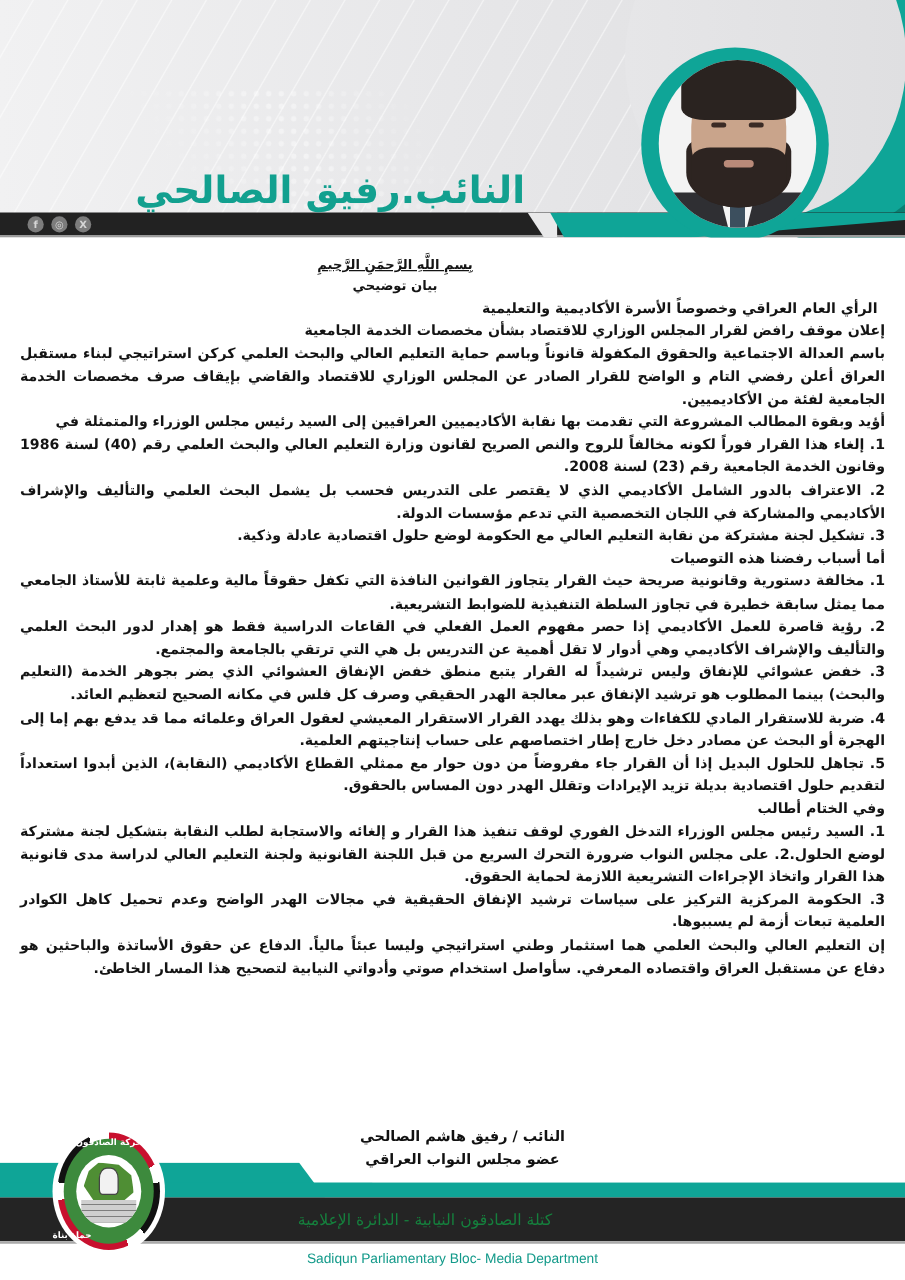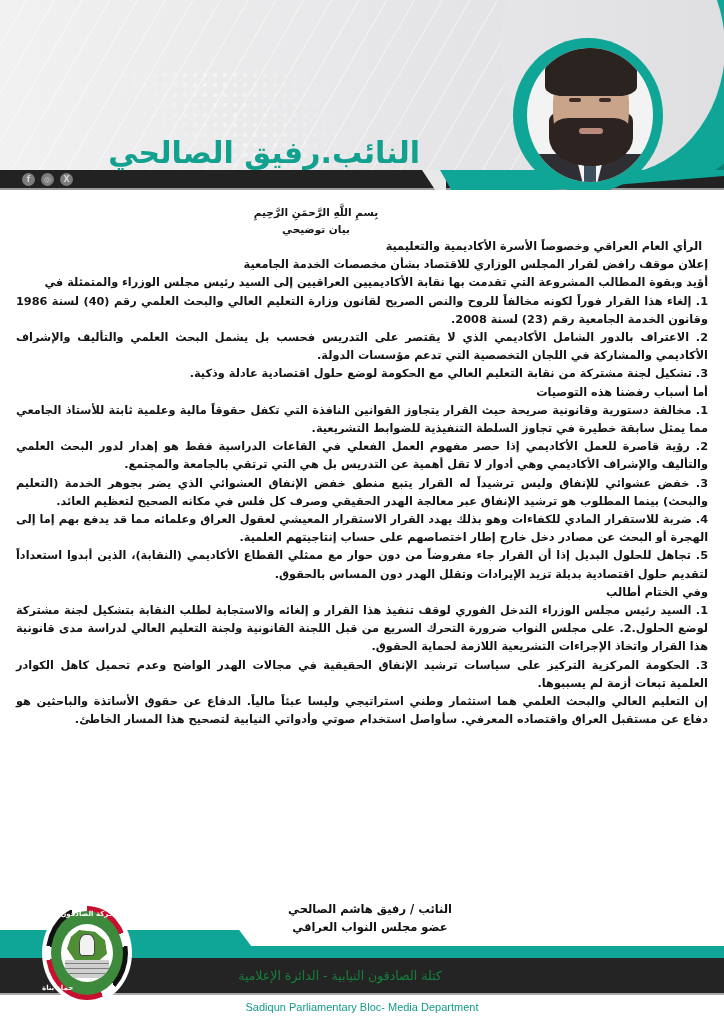--- a/index.html
+++ b/index.html
@@ -45,21 +45,21 @@
 
   .header-name { position: absolute; left: 180px; top: 134px; width: 240px; text-align: right; direction: rtl;
     font-family: "DejaVu Sans", sans-serif; font-weight: bold; font-size: 30px; color: #12a08f; line-height: 38px; white-space: nowrap; }
   .social { position: absolute; left: 22px; top: 173px; display: flex; gap: 6px; }
   .social .ico { width: 13px; height: 13px; border-radius: 50%; background: #7c7c7c; color: #d6d6d6;
     font-size: 8px; line-height: 13px; text-align: center; font-family: "DejaVu Sans", sans-serif; font-weight: bold; }
 
   
   .doc { position: absolute; left: 16px; top: 200px; width: 692px; direction: rtl; text-align: right;
     font-family: "DejaVu Sans", sans-serif; font-weight: bold; color: #141414; }
-  .basmala { text-align: center; font-size: 10.5px; line-height: 16px; width: 400px; margin-left: 0; padding-left: 0; position: absolute; left: 100px; top: 4px; }
+  .basmala { text-align: center; font-size: 10.5px; line-height: 16px; width: 400px; margin-left: 0; padding-left: 0; position: absolute; left: 100px; top: 4px; text-decoration: underline; }
   .subtitle { text-align: center; font-size: 10.5px; line-height: 16px; width: 400px; position: absolute; left: 100px; top: 21px; }
   .para { font-size: 11.3px; line-height: 18.2px; text-align: justify; text-align-last: right; }
   .body-wrap { position: absolute; left: 0; top: 38px; width: 692px; }
   .para.first { padding-right: 6px; }
 
   
   .signature { position: absolute; left: 250px; top: 900px; width: 240px; text-align: center; direction: rtl;
     font-family: "DejaVu Sans", sans-serif; font-weight: bold; font-size: 11.5px; line-height: 18px; color: #111; }
 
   
@@ -125,20 +125,21 @@
     <div class="ico">X</div>
   </div>
 </div>
 
 <div class="doc">
   <div class="basmala">بِسمِ اللَّهِ الرَّحمَنِ الرَّحِيمِ</div>
   <div class="subtitle">بيان توضيحي</div>
   <div class="body-wrap">
     <p class="para first">الرأي العام العراقي وخصوصاً الأسرة الأكاديمية والتعليمية</p>
     <p class="para">إعلان موقف رافض لقرار المجلس الوزاري للاقتصاد بشأن مخصصات الخدمة الجامعية</p>
+    <p class="para">باسم العدالة الاجتماعية والحقوق المكفولة قانوناً وباسم حماية التعليم العالي والبحث العلمي كركن استراتيجي لبناء مستقبل العراق أعلن رفضي التام و الواضح للقرار الصادر عن المجلس الوزاري للاقتصاد والقاضي بإيقاف صرف مخصصات الخدمة الجامعية لفئة من الأكاديميين.</p>
     <p class="para">أؤيد وبقوة المطالب المشروعة التي تقدمت بها نقابة الأكاديميين العراقيين إلى السيد رئيس مجلس الوزراء والمتمثلة في</p>
     <p class="para">1. إلغاء هذا القرار فوراً لكونه مخالفاً للروح والنص الصريح لقانون وزارة التعليم العالي والبحث العلمي رقم (40) لسنة 1986 وقانون الخدمة الجامعية رقم (23) لسنة 2008.</p>
     <p class="para">2. الاعتراف بالدور الشامل الأكاديمي الذي لا يقتصر على التدريس فحسب بل يشمل البحث العلمي والتأليف والإشراف الأكاديمي والمشاركة في اللجان التخصصية التي تدعم مؤسسات الدولة.</p>
     <p class="para">3. تشكيل لجنة مشتركة من نقابة التعليم العالي مع الحكومة لوضع حلول اقتصادية عادلة وذكية.</p>
     <p class="para">أما أسباب رفضنا هذه التوصيات</p>
     <p class="para">1. مخالفة دستورية وقانونية صريحة حيث القرار يتجاوز القوانين النافذة التي تكفل حقوقاً مالية وعلمية ثابتة للأستاذ الجامعي مما يمثل سابقة خطيرة في تجاوز السلطة التنفيذية للضوابط التشريعية.</p>
     <p class="para">2. رؤية قاصرة للعمل الأكاديمي إذا حصر مفهوم العمل الفعلي في القاعات الدراسية فقط هو إهدار لدور البحث العلمي والتأليف والإشراف الأكاديمي وهي أدوار لا تقل أهمية عن التدريس بل هي التي ترتقي بالجامعة والمجتمع.</p>
     <p class="para">3. خفض عشوائي للإنفاق وليس ترشيداً له القرار يتبع منطق خفض الإنفاق العشوائي الذي يضر بجوهر الخدمة (التعليم والبحث) بينما المطلوب هو ترشيد الإنفاق عبر معالجة الهدر الحقيقي وصرف كل فلس في مكانه الصحيح لتعظيم العائد.</p>
     <p class="para">4. ضربة للاستقرار المادي للكفاءات وهو بذلك يهدد القرار الاستقرار المعيشي لعقول العراق وعلمائه مما قد يدفع بهم إما إلى الهجرة أو البحث عن مصادر دخل خارج إطار اختصاصهم على حساب إنتاجيتهم العلمية.</p>
     <p class="para">5. تجاهل للحلول البديل إذا أن القرار جاء مفروضاً من دون حوار مع ممثلي القطاع الأكاديمي (النقابة)، الذين أبدوا استعداداً لتقديم حلول اقتصادية بديلة تزيد الإيرادات وتقلل الهدر دون المساس بالحقوق.</p>

